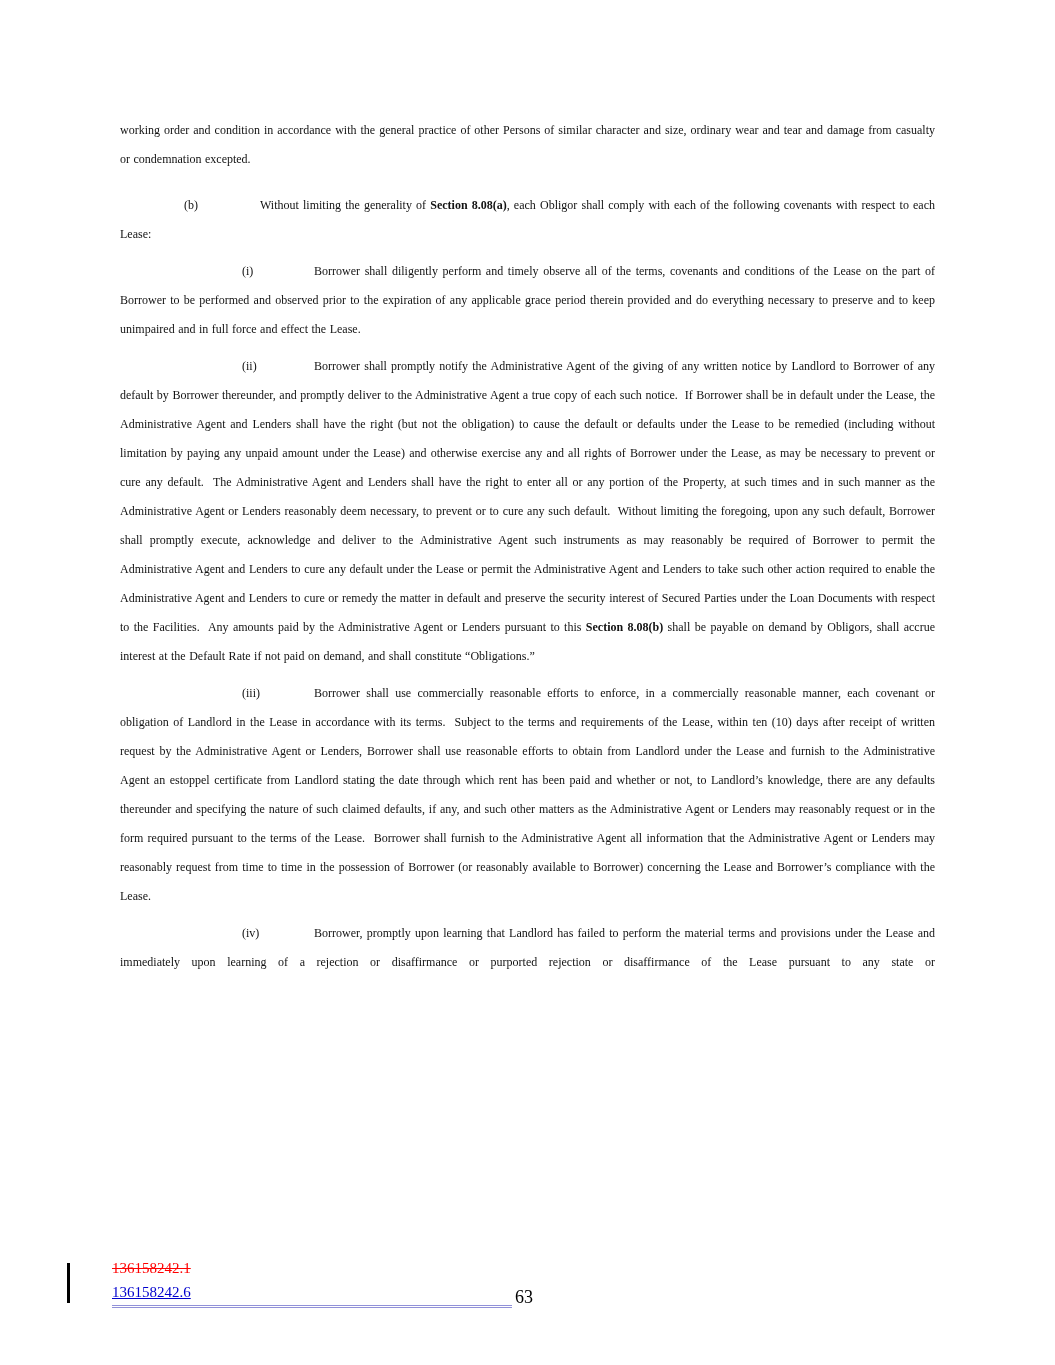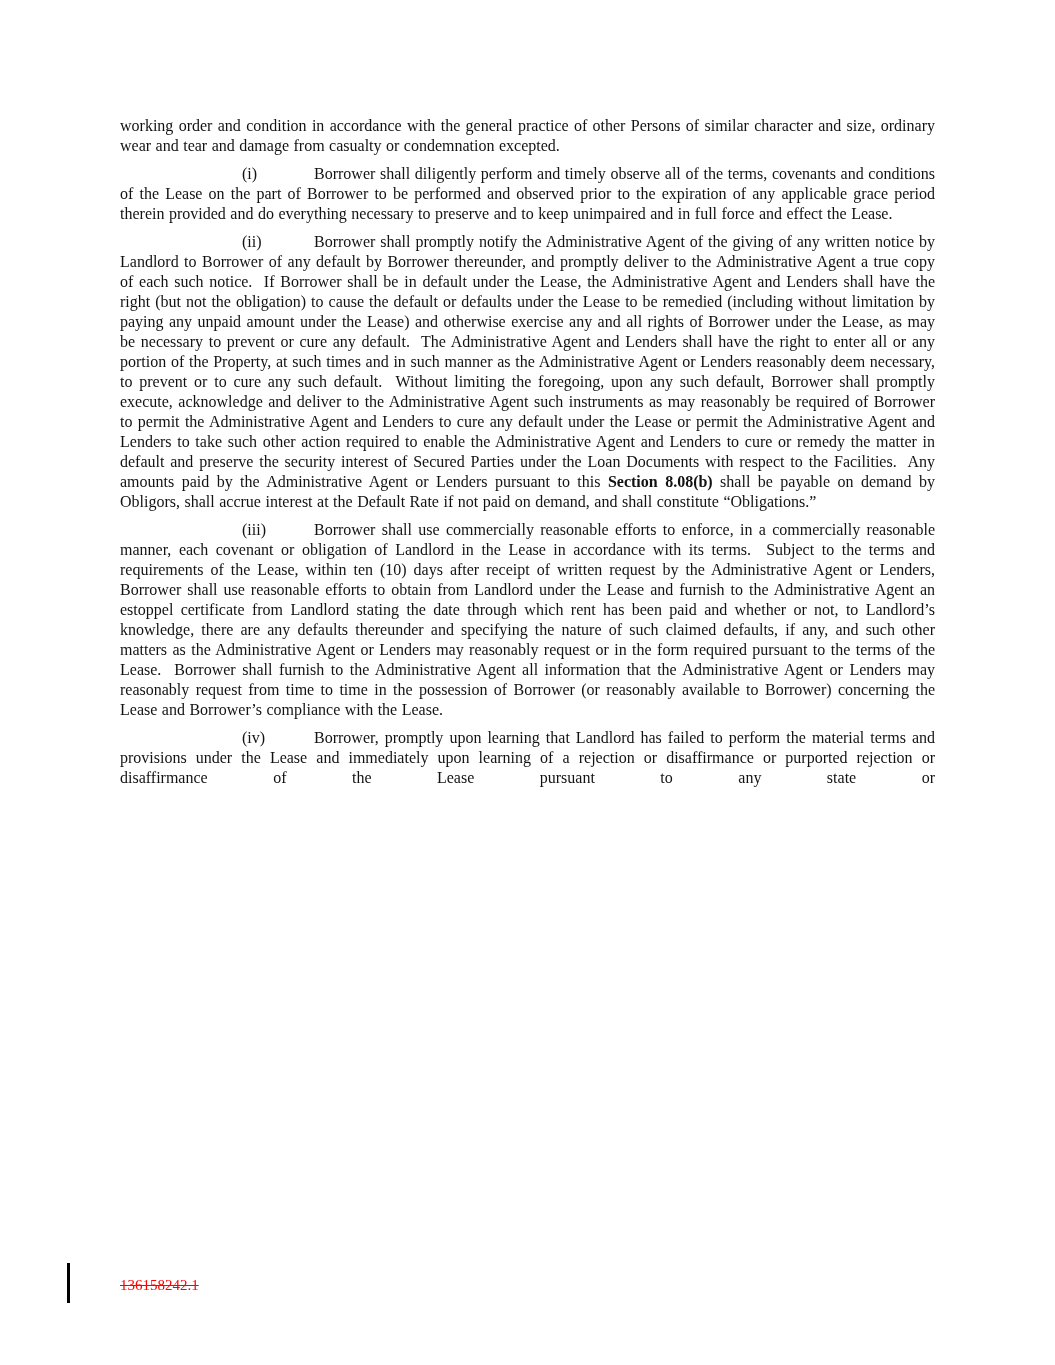--- a/index.html
+++ b/index.html
@@ -12,22 +12,22 @@
     color: #121212;
     overflow: hidden;
   }
   .body-text {
     position: absolute;
     left: 120px;
     top: 116px;
     width: 815px;
   }
   .para {
-    font-size: 16px;
-    line-height: 20px;
+    font-size: 12px;
+    line-height: 29px;
     text-align: justify;
     margin: 17px 0 0 0;
     word-spacing: 0.5px;
   }
   .para:first-child { margin-top: 0; }
   .ind-b { text-indent: 64px; }
   .ind-r { text-indent: 122px; margin-top: 8px; }
   .tab-label { display: inline-block; text-indent: 0; }
   .ind-b .tab-label { width: 76px; }
   .ind-r .tab-label { width: 72px; }
@@ -37,25 +37,24 @@
   .change-bar {
     position: absolute;
     left: 67px;
     top: 1263px;
     width: 3px;
     height: 40px;
     background: #000000;
   }
   .footer {
     position: absolute;
-    left: 120px;
+    left: 112px;
     top: 1256px;
     font-size: 15px;
     line-height: 24px;
-    margin-top: 17px;
   }
   .doc-id-old {
     color: #ff0000;
     text-decoration: line-through;
   }
   .footer-row {
     display: flex;
     align-items: flex-end;
   }
   .rule-cell {
@@ -75,25 +74,30 @@
     line-height: 22px;
   }
 </style>
 </head>
 <body>
 
 <div class="page">
 
   <div class="body-text">
     <p class="para"><span>working order and condition in accordance with the general practice of other Persons of similar character and size, ordinary wear and tear and damage from casualty or condemnation excepted.</span></p>
+    <p class="para ind-b"><span class="tab-label">(b)</span><span>Without limiting the generality of </span><span class="b">Section 8.08(a)</span><span>, each Obligor shall comply with each of the following covenants with respect to each Lease:</span></p>
     <p class="para ind-r"><span class="tab-label">(i)</span><span>Borrower shall diligently perform and timely observe all of the terms, covenants and conditions of the Lease on the part of Borrower to be performed and observed prior to the expiration of any applicable grace period therein provided and do everything necessary to preserve and to keep unimpaired and in full force and effect the Lease.</span></p>
     <p class="para ind-r"><span class="tab-label">(ii)</span><span>Borrower shall promptly notify the Administrative Agent of the giving of any written notice by Landlord to Borrower of any default by Borrower thereunder, and promptly deliver to the Administrative Agent a true copy of each such notice.&nbsp; If Borrower shall be in default under the Lease, the Administrative Agent and Lenders shall have the right (but not the obligation) to cause the default or defaults under the Lease to be remedied (including without limitation by paying any unpaid amount under the Lease) and otherwise exercise any and all rights of Borrower under the Lease, as may be necessary to prevent or cure any default.&nbsp; The Administrative Agent and Lenders shall have the right to enter all or any portion of the Property, at such times and in such manner as the Administrative Agent or Lenders reasonably deem necessary, to prevent or to cure any such default.&nbsp; Without limiting the foregoing, upon any such default, Borrower shall promptly execute, acknowledge and deliver to the Administrative Agent such instruments as may reasonably be required of Borrower to permit the Administrative Agent and Lenders to cure any default under the Lease or permit the Administrative Agent and Lenders to take such other action required to enable the Administrative Agent and Lenders to cure or remedy the matter in default and preserve the security interest of Secured Parties under the Loan Documents with respect to the Facilities.&nbsp; Any amounts paid by the Administrative Agent or Lenders pursuant to this </span><span class="b">Section 8.08(b)</span><span> shall be payable on demand by Obligors, shall accrue interest at the Default Rate if not paid on demand, and shall constitute “Obligations.”</span></p>
     <p class="para ind-r"><span class="tab-label">(iii)</span><span>Borrower shall use commercially reasonable efforts to enforce, in a commercially reasonable manner, each covenant or obligation of Landlord in the Lease in accordance with its terms.&nbsp; Subject to the terms and requirements of the Lease, within ten (10) days after receipt of written request by the Administrative Agent or Lenders, Borrower shall use reasonable efforts to obtain from Landlord under the Lease and furnish to the Administrative Agent an estoppel certificate from Landlord stating the date through which rent has been paid and whether or not, to Landlord’s knowledge, there are any defaults thereunder and specifying the nature of such claimed defaults, if any, and such other matters as the Administrative Agent or Lenders may reasonably request or in the form required pursuant to the terms of the Lease.&nbsp; Borrower shall furnish to the Administrative Agent all information that the Administrative Agent or Lenders may reasonably request from time to time in the possession of Borrower (or reasonably available to Borrower) concerning the Lease and Borrower’s compliance with the Lease.</span></p>
     <p class="para ind-r justify-last"><span class="tab-label">(iv)</span><span>Borrower, promptly upon learning that Landlord has failed to perform the material terms and provisions under the Lease and immediately upon learning of a rejection or disaffirmance or purported rejection or disaffirmance of the Lease pursuant to any state or</span></p>
   </div>
 
   <div class="change-bar"></div>
 
   <div class="footer">
     <div class="doc-id-old">136158242.1</div>
+    <div class="footer-row">
+      <span class="rule-cell"><span class="doc-id-new">136158242.6</span></span>
+      <span class="page-number">63</span>
+    </div>
   </div>
 
 </div>
 
 </body></html>

